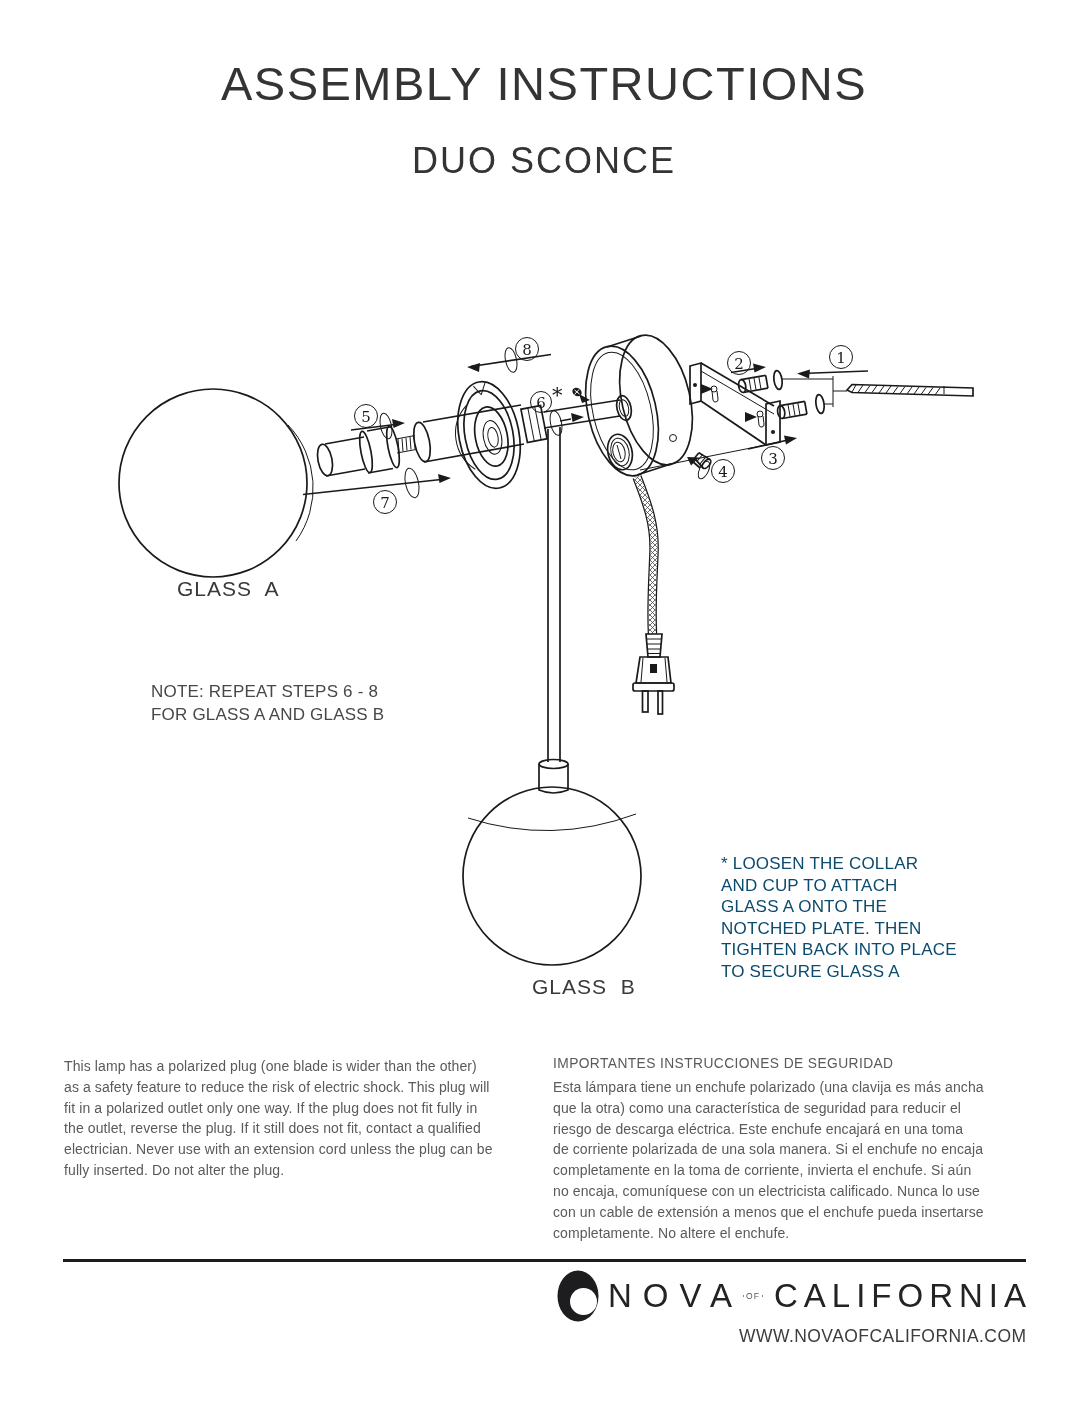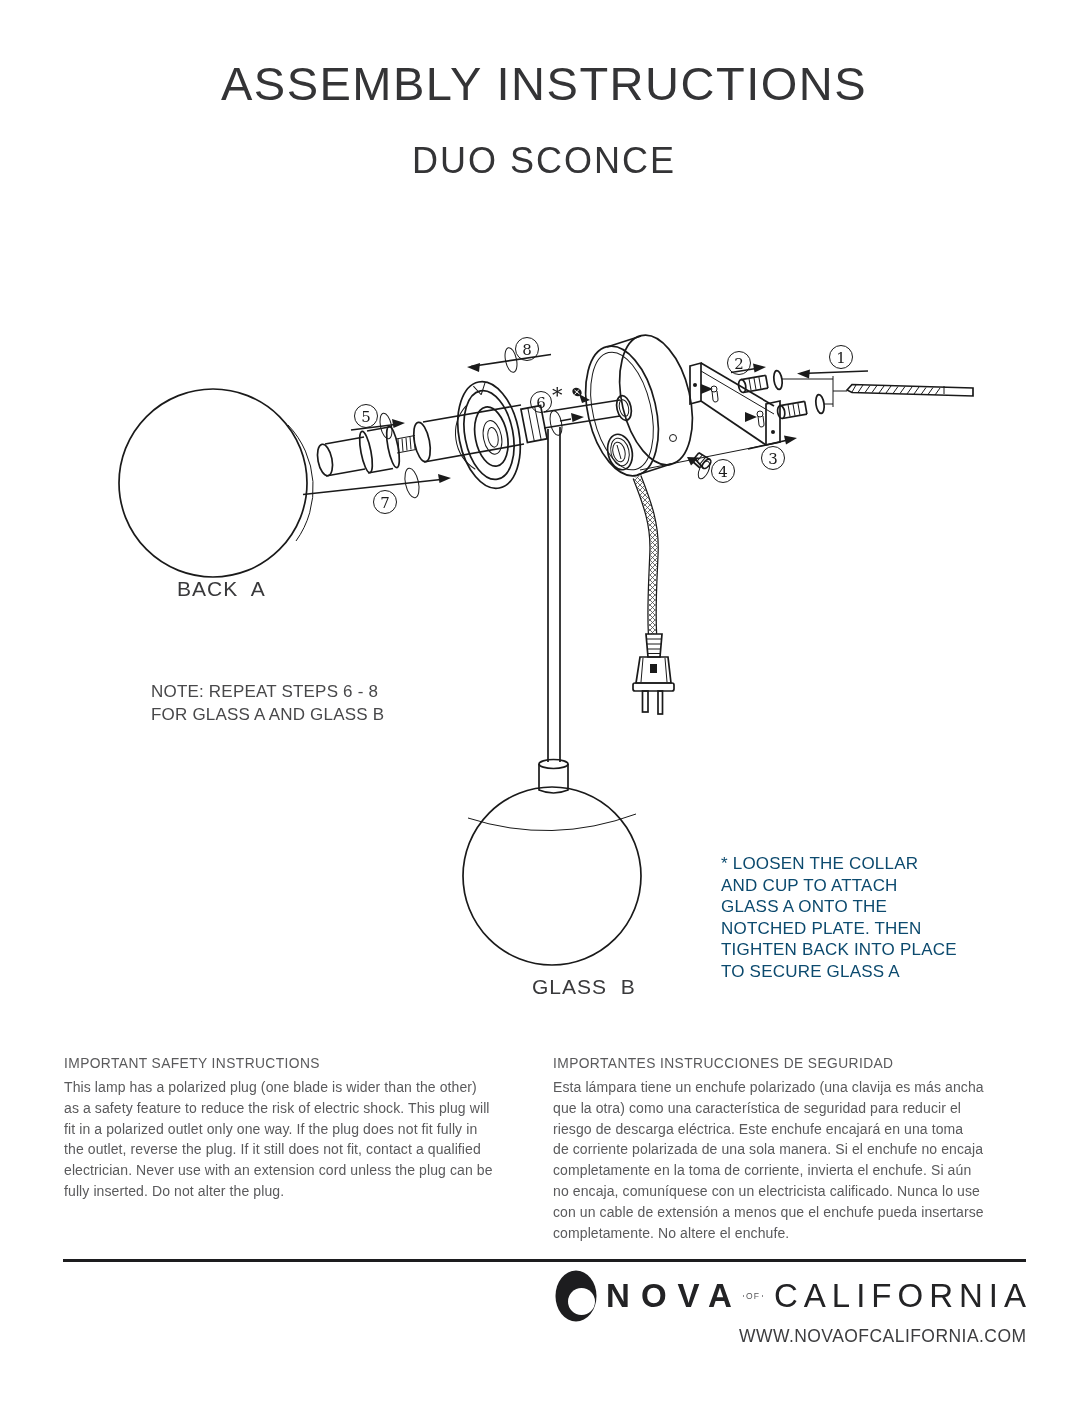--- a/index.html
+++ b/index.html
@@ -31,21 +31,21 @@
   }
   .safety-col{top:1056px;color:#5a5a5c;}
   .safety-col .head{font-size:13.8px;letter-spacing:.4px;margin:0 0 6px 0;font-weight:400;}
   .safety-col .body{font-size:14px;line-height:20.8px;letter-spacing:.1px;white-space:pre-line;}
   .safety-en{left:64px;width:462px;}
   .safety-es{left:553px;width:478px;}
   .footer-rule{left:63px;top:1259px;width:963px;height:3px;background:#1d1d1f;}
   .brand-row{
     right:62px;top:1270px;height:52px;display:flex;align-items:center;gap:9px;
   }
-  .brand-nova{font-size:33px;font-weight:700;letter-spacing:11px;margin-right:-11px;color:#232325;}
+  .brand-nova{font-size:33px;font-weight:400;letter-spacing:11px;margin-right:-11px;color:#232325;}
   .brand-california{font-size:33px;font-weight:300;letter-spacing:6px;margin-right:-6px;color:#232325;}
   .of-block{display:flex;flex-direction:row;align-items:center;width:20px;gap:2px;margin:0 2px;}
   .of-block .ofline{width:20px;height:2px;background:#8a8a8c;}
   .of-block .oftext{font-size:8.5px;letter-spacing:1px;color:#555557;}
   .website{
     right:62px;top:1325px;font-size:19px;letter-spacing:.5px;color:#3d3d3f;
     transform:scaleX(.92);transform-origin:right center;font-weight:400;
   }
   svg .s{stroke:#1a1a1a;stroke-width:1.7;fill:none;}
   svg .t{stroke:#1a1a1a;stroke-width:1;fill:none;}
@@ -291,33 +291,32 @@
     <g>
       <circle class="t" cx="385" cy="502" r="11.5"></circle>
       <text class="stepnum" x="385" y="507.5">7</text>
     </g>
     <g>
       <circle class="t" cx="527" cy="349" r="11.5"></circle>
       <text class="stepnum" x="527" y="354.5">8</text>
     </g>
   </svg>
 
-  <div class="abs glass-label" style="left:177px;top:577px;">BACK  A</div>
+  <div class="abs glass-label" style="left:177px;top:577px;">GLASS  A</div>
   <div class="abs glass-label" style="left:532px;top:975px;">GLASS  B</div>
   <div class="abs note-block">NOTE: REPEAT STEPS 6 - 8
 FOR GLASS A AND GLASS B</div>
   <div class="abs star-note">* LOOSEN THE COLLAR
 AND CUP TO ATTACH
 GLASS A ONTO THE
 NOTCHED PLATE. THEN
 TIGHTEN BACK INTO PLACE
 TO SECURE GLASS A</div>
 
   <div class="abs safety-col safety-en">
-    <p class="head">IMPORTANT SAFETY INSTRUCTIONS</p>
     <div class="body">This lamp has a polarized plug (one blade is wider than the other)
 as a safety feature to reduce the risk of electric shock. This plug will
 fit in a polarized outlet only one way. If the plug does not fit fully in
 the outlet, reverse the plug. If it still does not fit, contact a qualified
 electrician. Never use with an extension cord unless the plug can be
 fully inserted. Do not alter the plug.</div>
   </div>
   <div class="abs safety-col safety-es">
     <p class="head">IMPORTANTES INSTRUCCIONES DE SEGURIDAD</p>
     <div class="body">Esta lámpara tiene un enchufe polarizado (una clavija es más ancha

